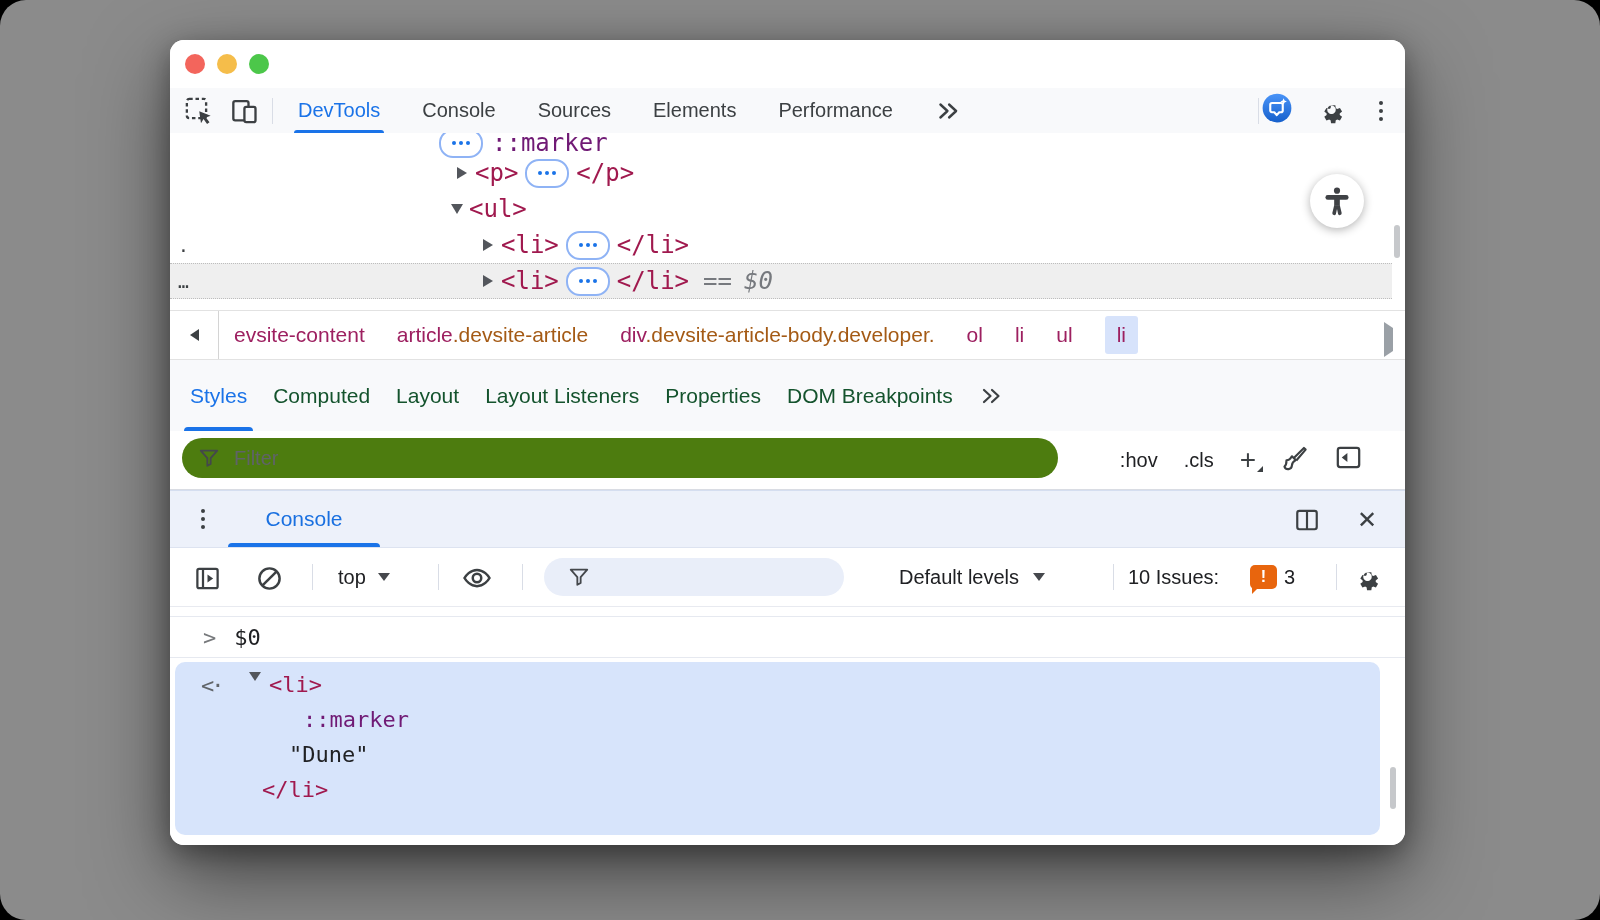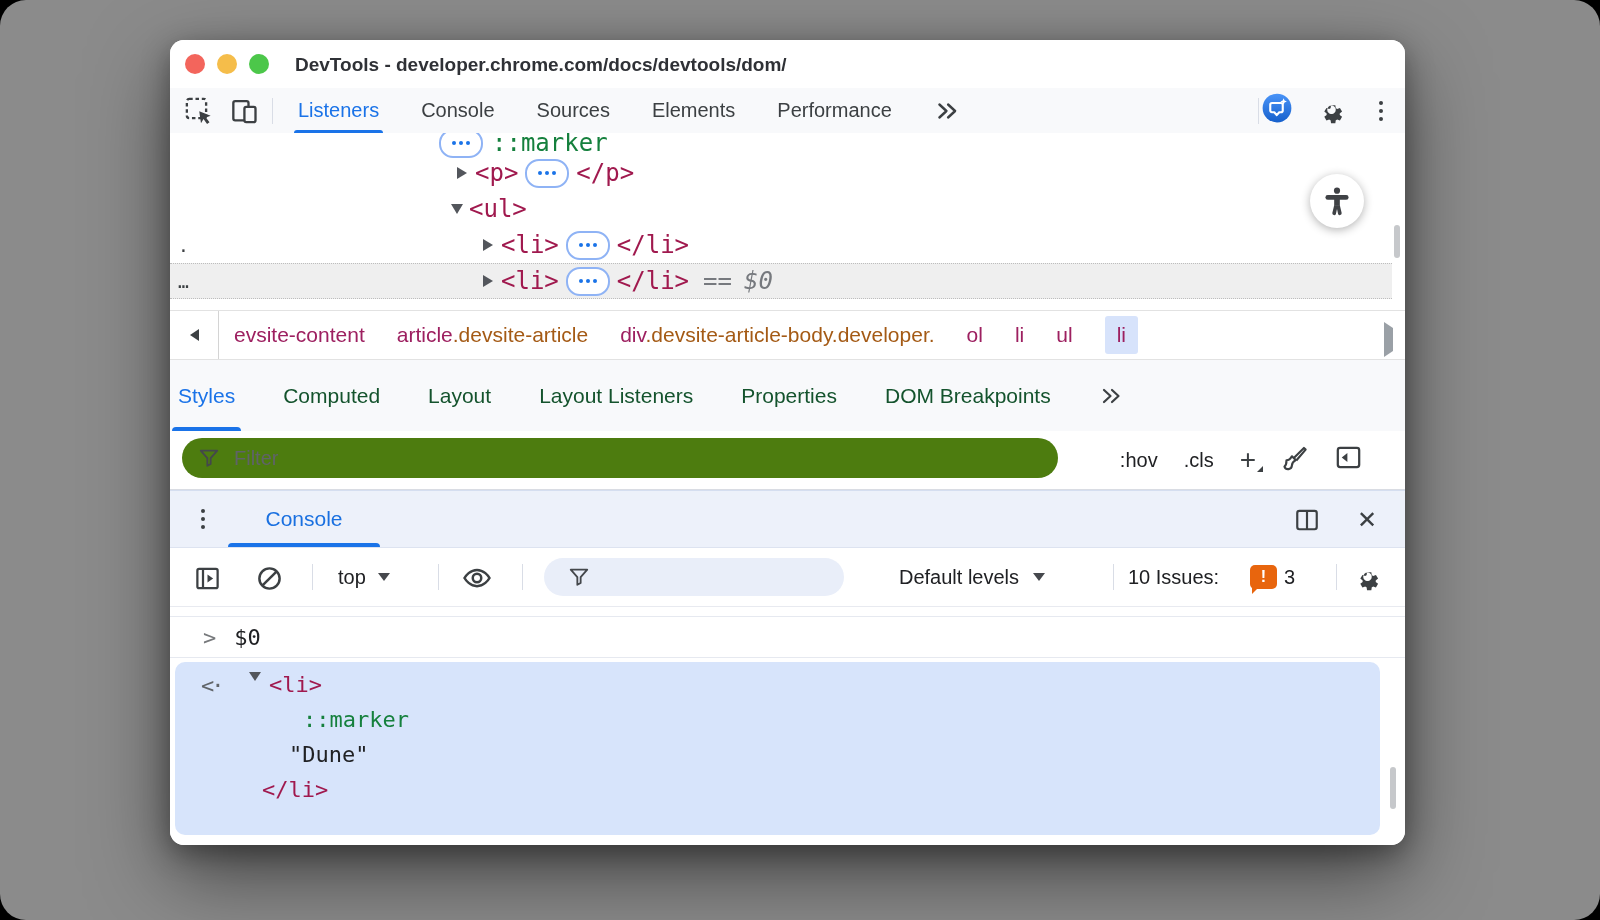--- a/index.html
+++ b/index.html
@@ -17,21 +17,21 @@
   .tabs{position:absolute;left:128px;top:0;height:45px;display:flex;align-items:center;gap:42px;}
   .tab{position:relative;height:45px;display:flex;align-items:center;font-size:20px;color:#3c4043;white-space:nowrap;}
   .tab.sel{color:#1a73e8;}
   .tab.sel::after{content:"";position:absolute;left:-4px;right:-4px;bottom:0;height:3px;background:#1a73e8;border-radius:3px 3px 0 0;}
   .dots3{display:flex;flex-direction:column;gap:4px;}
   .dots3 i{width:4px;height:4px;border-radius:50%;background:#3c4043;}
   
   .elpanel{position:absolute;left:0;top:93px;width:100%;height:177px;background:#fff;overflow:hidden;font-family:"DejaVu Sans Mono",monospace;font-size:24px;}
   .trow{position:absolute;height:36px;display:flex;align-items:center;white-space:nowrap;}
   .tag{color:#a0194e;}
-  .codeblue{color:#15803d;}
+  .codeblue{color:#701a75;}
   .gray-eq{color:#76797e;margin-left:14px;}
   .dollar{color:#76797e;font-style:italic;margin-left:12px;}
   .tw-r{width:0;height:0;border-left:10px solid #53565c;border-top:6px solid transparent;border-bottom:6px solid transparent;margin-right:8px;}
   .tw-d{width:0;height:0;border-top:10px solid #53565c;border-left:6px solid transparent;border-right:6px solid transparent;margin-right:6px;}
   .pill{display:inline-flex;align-items:center;justify-content:center;gap:3px;width:40px;height:25px;border:2px solid #8fb3f5;border-radius:14px;background:#fff;margin:0 7px;}
   .pill i{width:4px;height:4px;border-radius:50%;background:#1a73e8;}
   .selrow{left:0;width:1222px;background:#efefef;border-top:1px dotted #bdbdbd;border-bottom:1px dotted #bdbdbd;padding-left:313px;box-sizing:border-box;}
   .gutter{position:absolute;left:8px;font-size:18px;color:#3c4043;}
   .a11y{position:absolute;left:1140px;top:41px;width:54px;height:54px;border-radius:50%;background:#fff;
         box-shadow:0 2px 10px rgba(0,0,0,.3);display:flex;align-items:center;justify-content:center;}
@@ -40,21 +40,21 @@
   .crumbbar{position:absolute;left:0;top:270px;width:100%;height:50px;background:#fff;border-top:1px solid #e2e2e2;border-bottom:1px solid #e2e2e2;box-sizing:border-box;font-size:21px;}
   .crumb-back{position:absolute;left:0;top:0;width:48px;height:48px;border-right:1px solid #d4d4d4;display:flex;align-items:center;justify-content:center;background:#fff;}
   .arr-l{width:0;height:0;border-right:9px solid #3c4043;border-top:6px solid transparent;border-bottom:6px solid transparent;}
   .arr-r{width:0;height:0;border-left:9px solid #9aa0a6;border-top:6px solid transparent;border-bottom:6px solid transparent;}
   .crumbs{position:absolute;left:64px;top:0;height:48px;display:flex;align-items:center;gap:32px;white-space:nowrap;}
   .crumb{color:#9d2060;}
   .crumb .cls-or{color:#a45a15;}
   .crumb.selc{background:#d7e3fb;padding:7px 12px;border-radius:3px;}
   .crumb-fwd{position:absolute;right:12px;top:17px;}
   
-  .stabs{position:absolute;left:0;top:320px;width:100%;height:71px;background:#f8f9fb;display:flex;align-items:center;gap:48px;padding-left:8px;box-sizing:border-box;}
+  .stabs{position:absolute;left:0;top:320px;width:100%;height:71px;background:#f8f9fb;display:flex;align-items:center;gap:26px;padding-left:20px;box-sizing:border-box;}
   .stab{position:relative;height:71px;display:flex;align-items:center;font-size:21px;color:#14532d;white-space:nowrap;}
   .stab.sel{color:#1a73e8;}
   .stab.sel::after{content:"";position:absolute;left:-6px;right:-6px;bottom:0;height:4px;background:#1a73e8;border-radius:4px 4px 0 0;}
   
   .frow{position:absolute;left:0;top:391px;width:100%;height:59px;background:#fff;border-bottom:1px solid #d9dce3;box-sizing:border-box;}
   .fpill{position:absolute;left:12px;top:7px;width:876px;height:40px;background:#4d7c0f;border-radius:20px;display:flex;align-items:center;padding-left:16px;box-sizing:border-box;gap:12px;}
   .fpill input{border:none;outline:none;background:transparent;font-size:20px;color:#202124;width:700px;font-family:"Liberation Sans",sans-serif;}
   .fpill input::placeholder{color:#5f6368;opacity:1;}
   .frt{position:absolute;right:43px;top:0;height:58px;display:flex;align-items:center;gap:26px;font-size:20px;color:#202124;}
   .pluswrap{position:relative;font-size:28px;color:#3c4043;line-height:20px;}
@@ -80,41 +80,40 @@
 </head>
 <body>
 
 <div class="canvas">
   <div class="window">
 
     <div class="titlebar">
       <span class="tl" style="left:15px;background:#f3655c;"></span>
       <span class="tl" style="left:47px;background:#f5bd4a;"></span>
       <span class="tl" style="left:79px;background:#4cc74a;"></span>
-      <span class="title">DevTools - developer.chrome.com/docs/devtools/dom/</span>
     </div>
 
     <div class="toolbar">
       <span class="icnbtn" style="left:14px;">
         <svg width="28" height="28" viewBox="0 0 24 24">
           <rect x="1.6" y="1.6" width="16.5" height="16.5" rx="2" fill="none" stroke="#3c4043" stroke-width="2" stroke-dasharray="3 2.4"></rect>
           <path d="M12.2 12.2 L22 16 L17.9 17.5 L21 21.6 L18.9 23.1 L15.9 18.9 L13.7 22.5 Z" fill="#3c4043"></path>
         </svg>
       </span>
       <span class="icnbtn" style="left:60px;">
         <svg width="28" height="28" viewBox="0 0 24 24">
           <rect x="2" y="3.5" width="13" height="16.5" rx="1.6" fill="none" stroke="#3c4043" stroke-width="2"></rect>
           <rect x="11.5" y="8.5" width="9.5" height="13" rx="1.6" fill="#f8f9fb" stroke="#3c4043" stroke-width="2"></rect>
         </svg>
       </span>
       <span class="vsep" style="left:102px;"></span>
 
       <div class="tabs">
         <div class="tab sel">
-            <span>Listeners</span>
+            <span>DevTools</span>
           </div>
         <div class="tab">
             <span>Console</span>
           </div>
         <div class="tab">
             <span>Sources</span>
           </div>
         <div class="tab">
             <span>Elements</span>
           </div>

